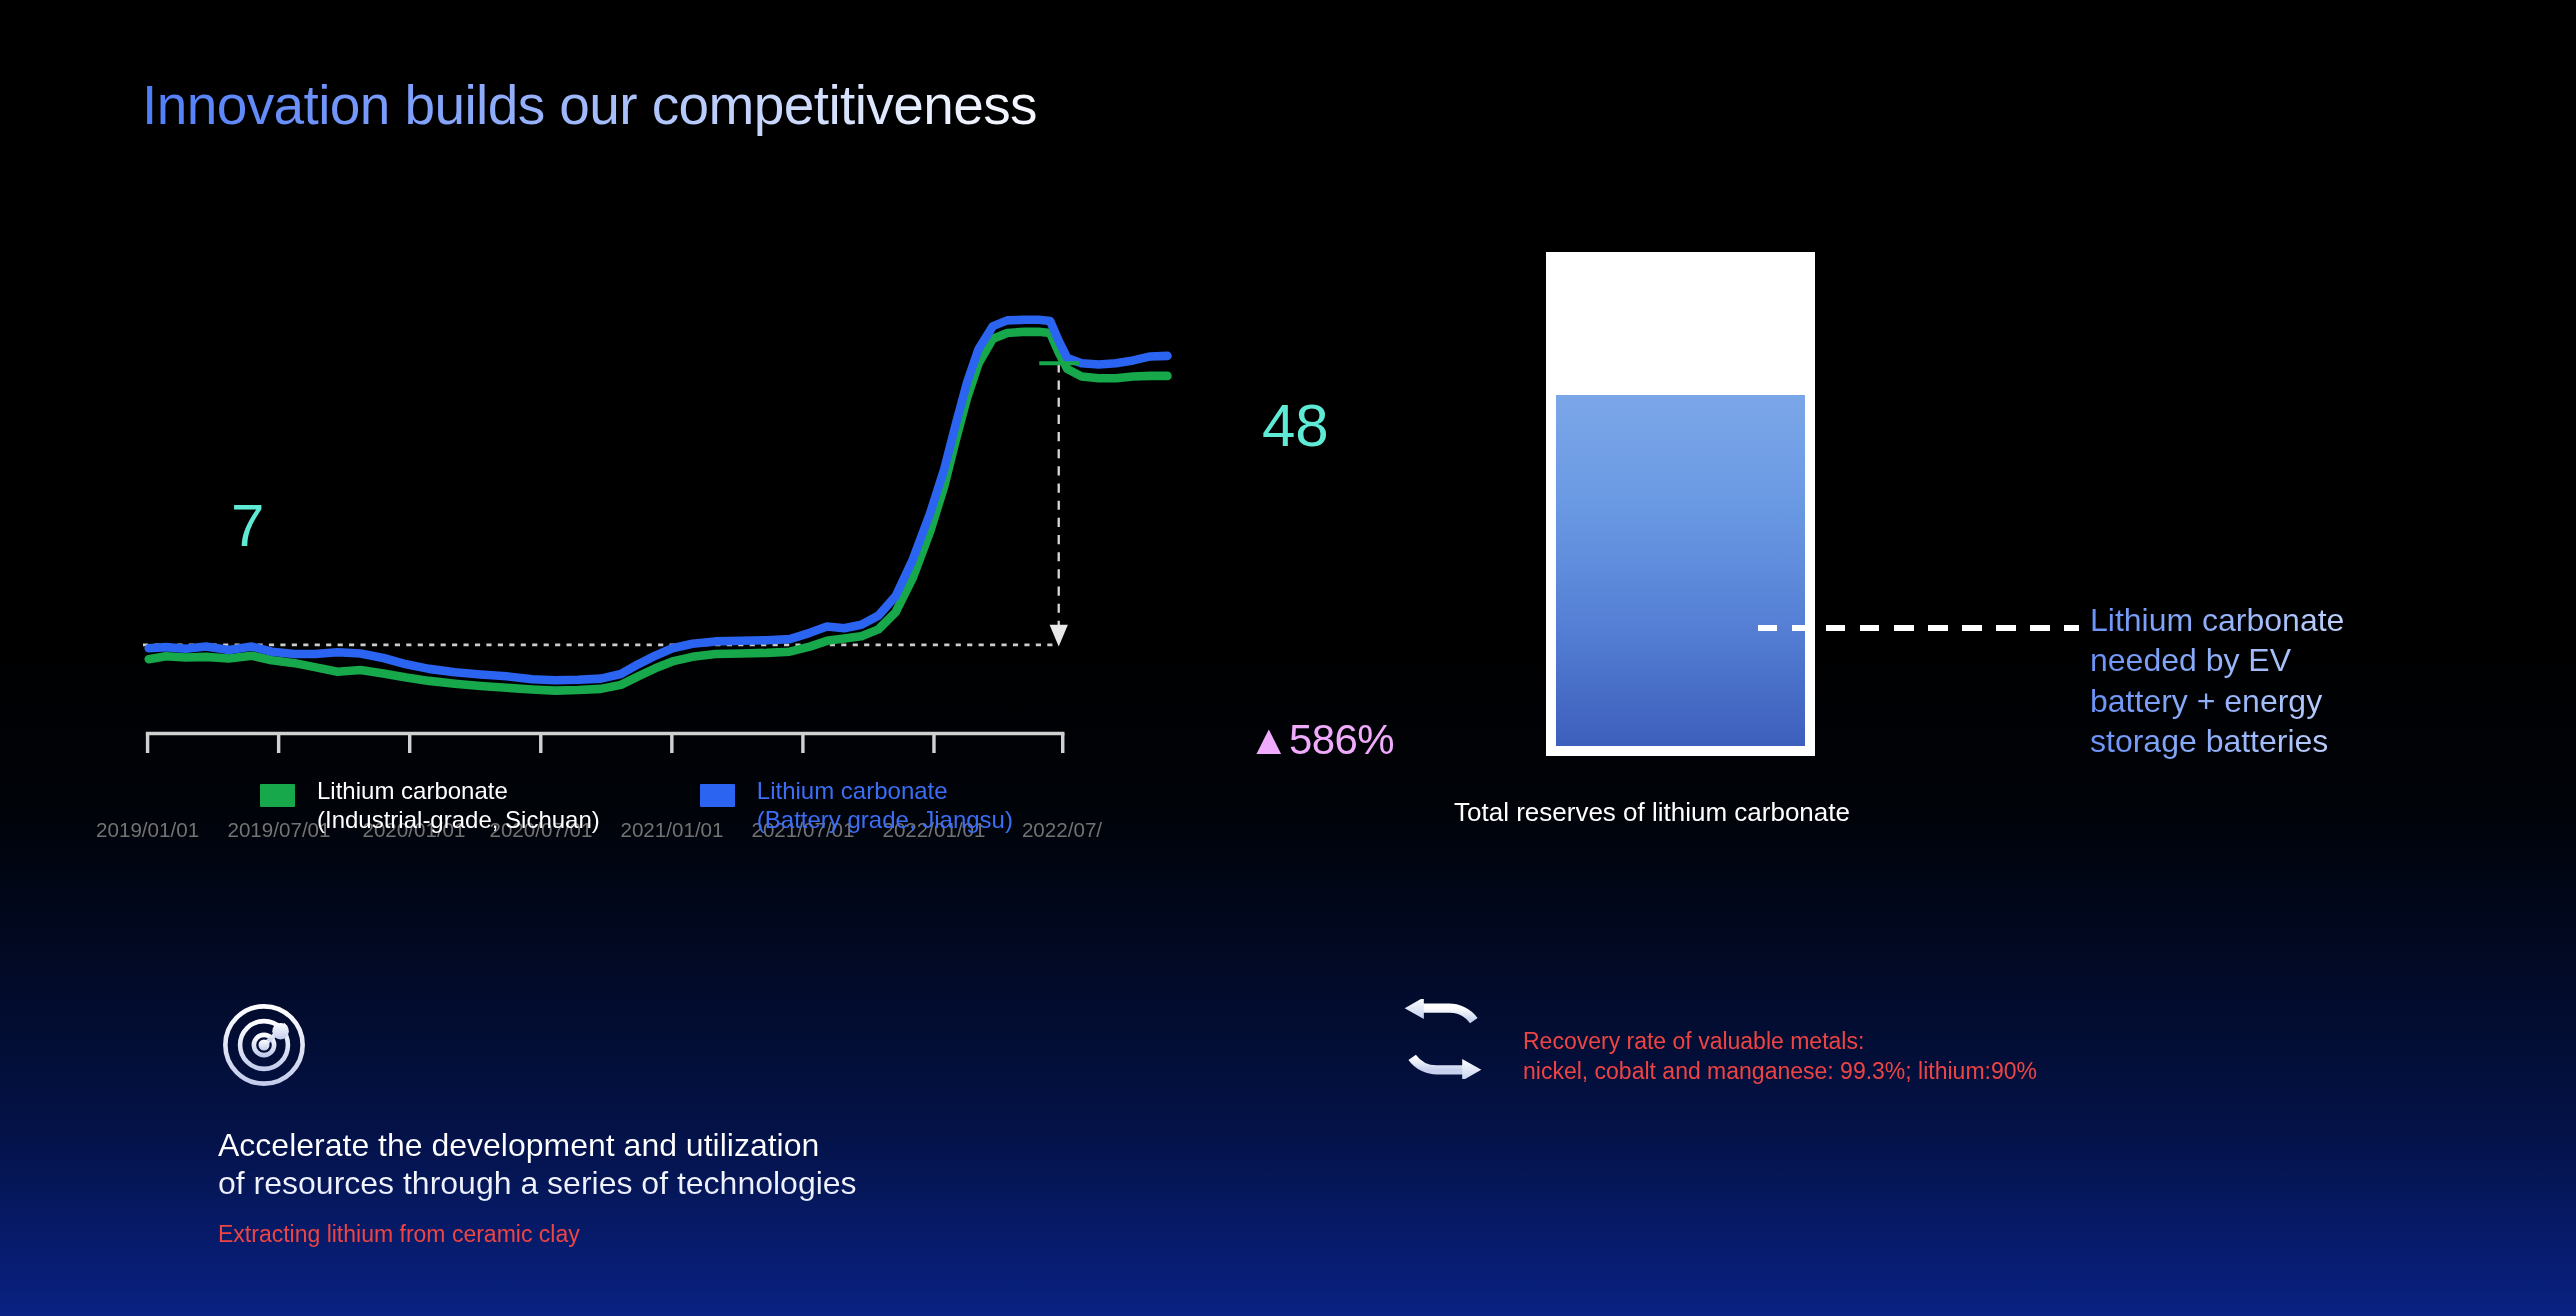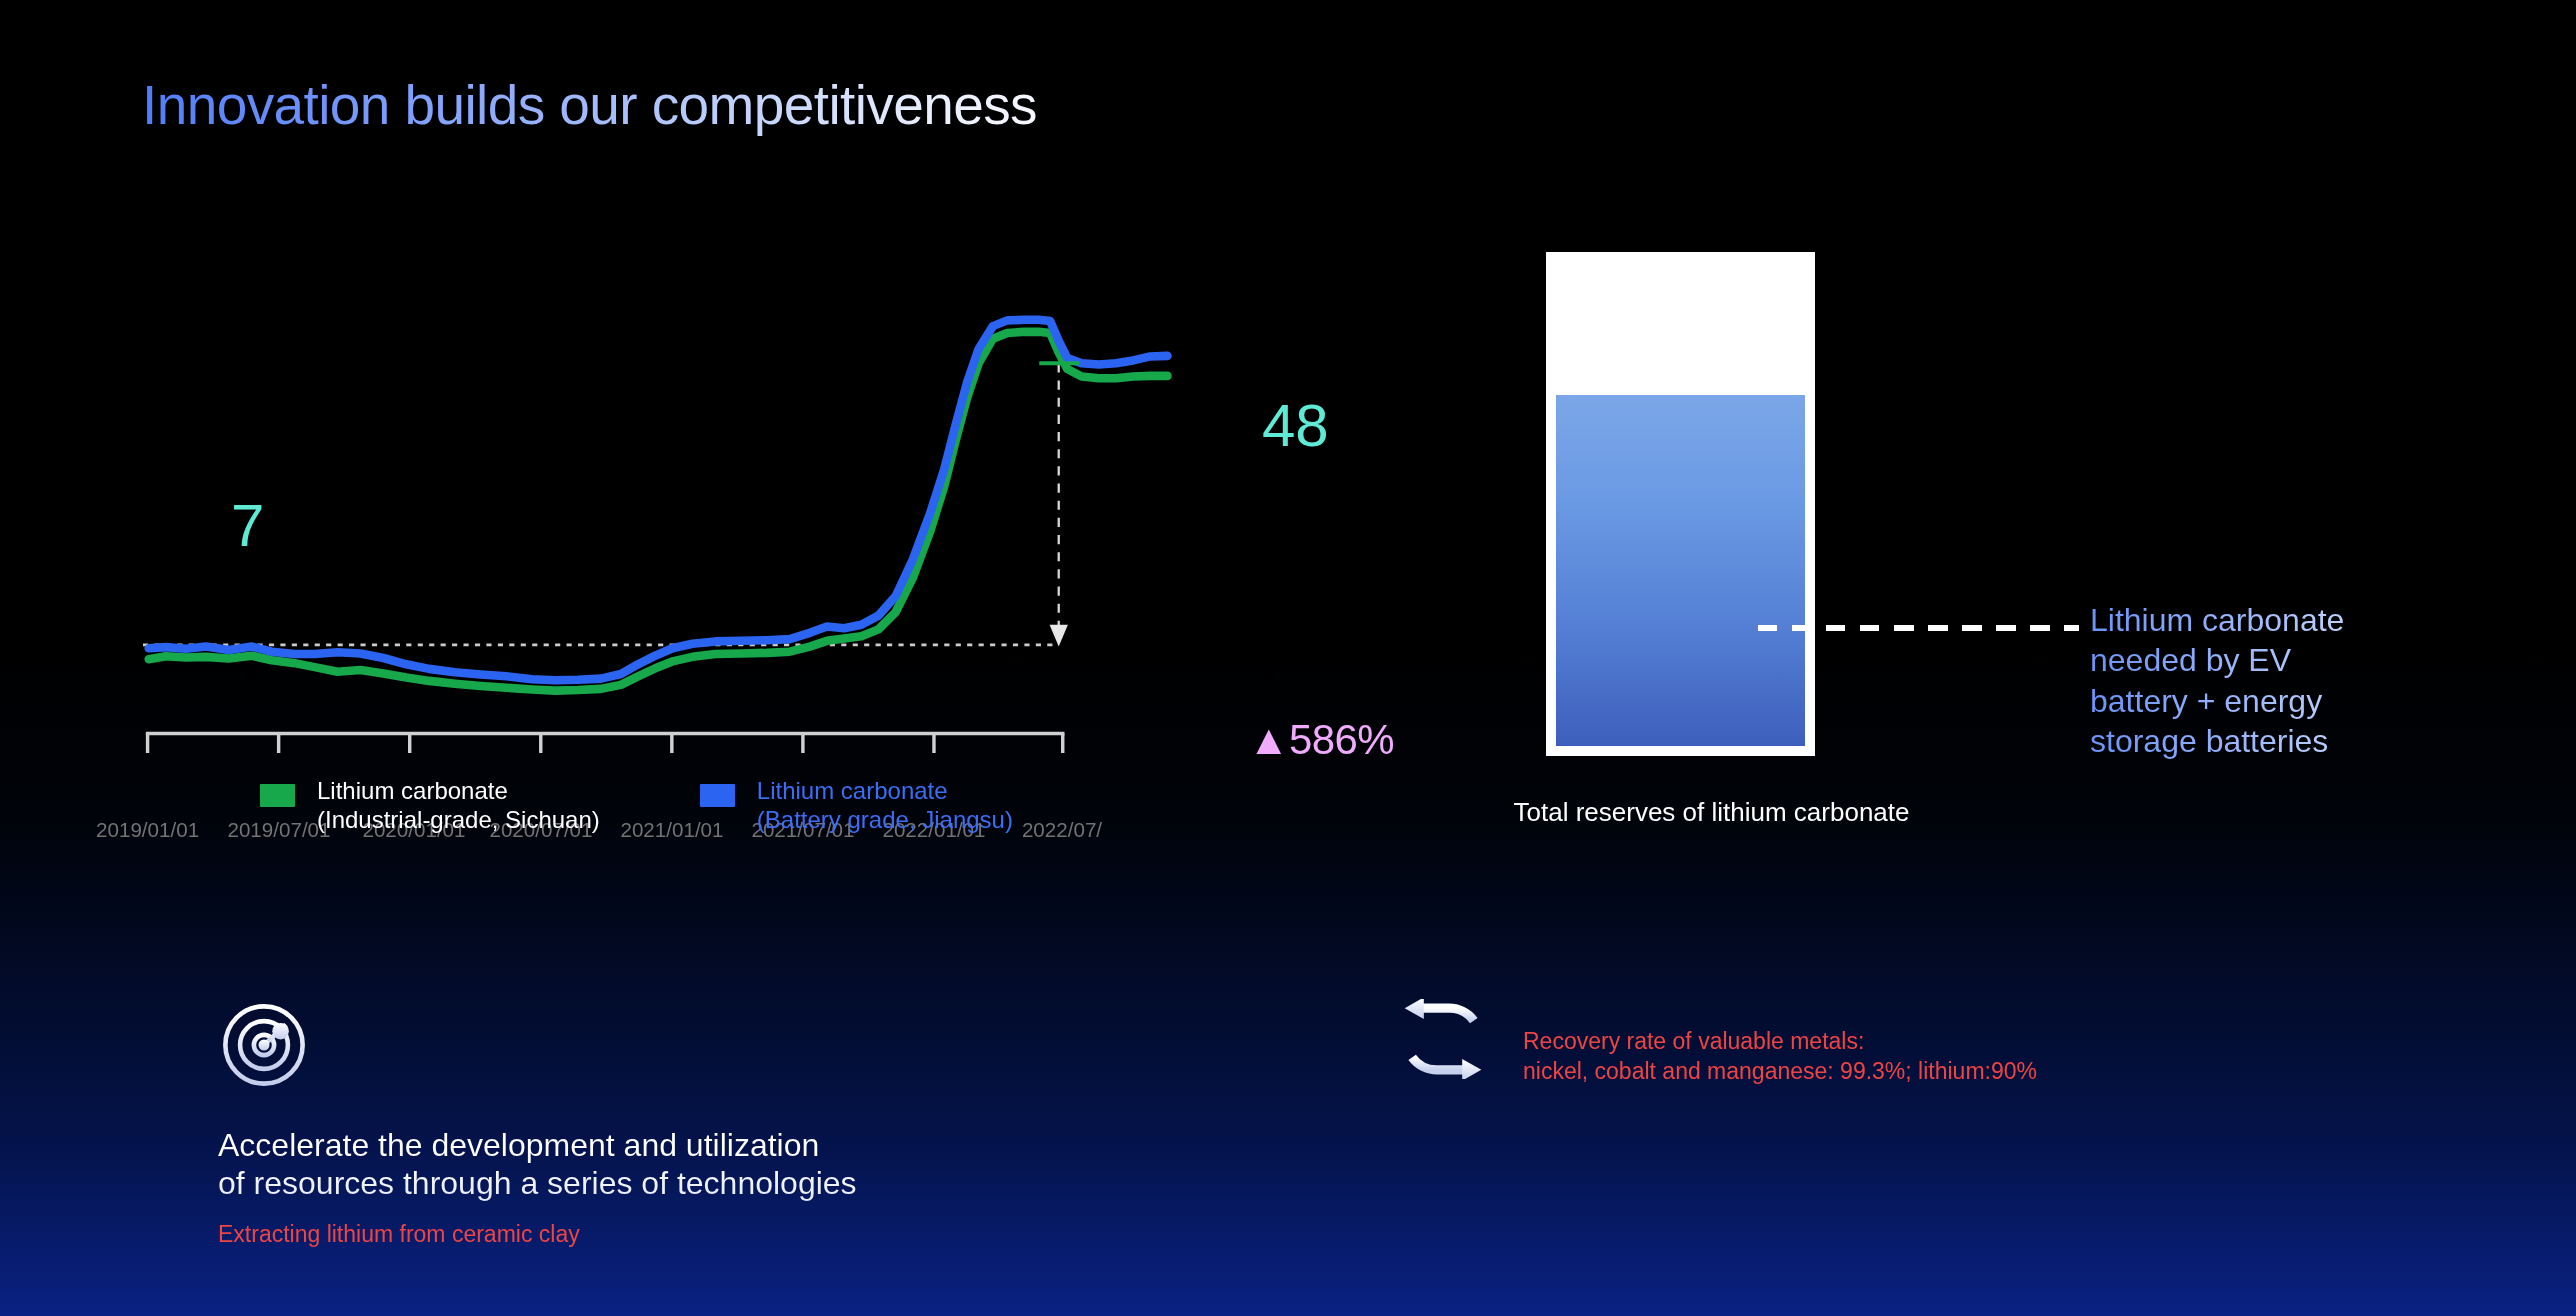--- a/index.html
+++ b/index.html
@@ -78,21 +78,21 @@
   }
   #reserve-annotation {
     position:absolute; left:544px; top:348px; width:412px;
     font-size:32px; line-height:1.26; white-space:pre-line;
     background:linear-gradient(to right,#6a92f8 0%,#93b2fa 32%,#c4d5fc 65%,#eef3ff 100%);
     -webkit-background-clip:text; background-clip:text;
     -webkit-text-fill-color:transparent; color:transparent;
   }
   #reserve-caption {
     position:absolute; left:-92px; top:545px; width:515px;
-    text-align:center; color:#ffffff; font-size:26px; white-space:nowrap;
+    color:#ffffff; font-size:26px; white-space:nowrap;
   }
 
   
   .feature-block { position:absolute; display:flex; align-items:flex-start; gap:34px; }
   #feature-resources { left:218px; top:999px; width:1030px;flex-direction:column; }
   #feature-recycling { left:1397px; top:999px; width:1059px; }
   .feature-icon { flex:none; }
   .feature-icon svg { display:block; }
   .feature-body { padding-top:2.3px; }
   .feature-heading {

